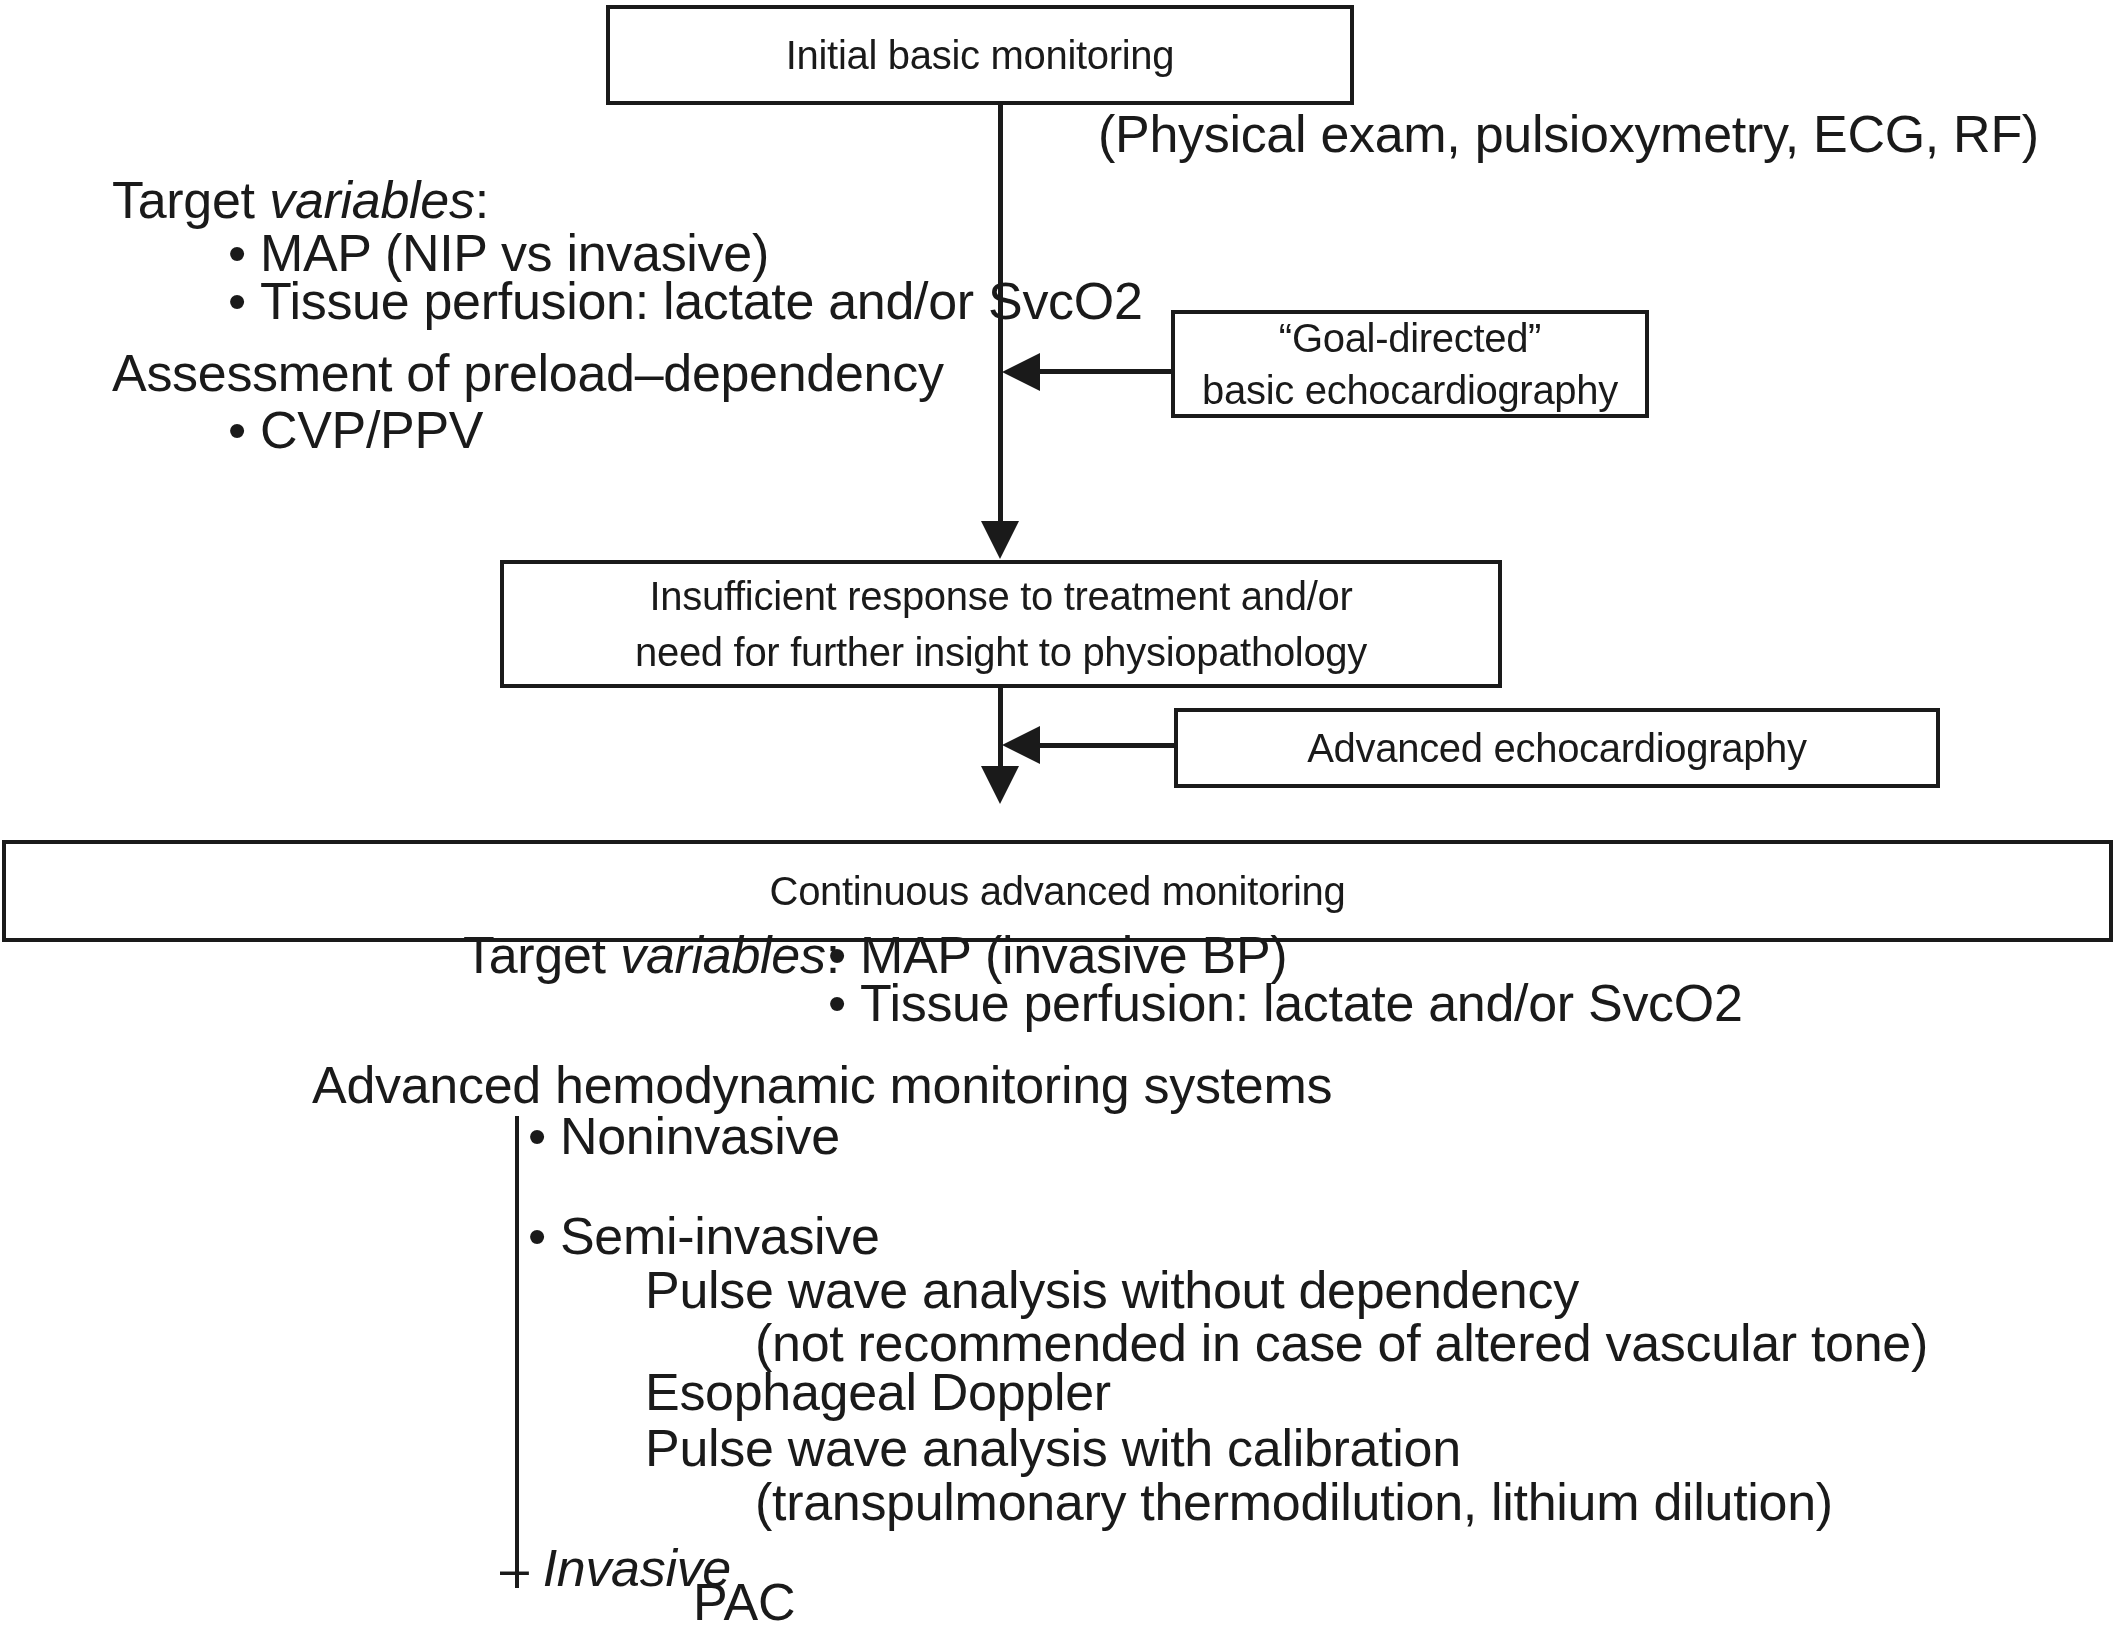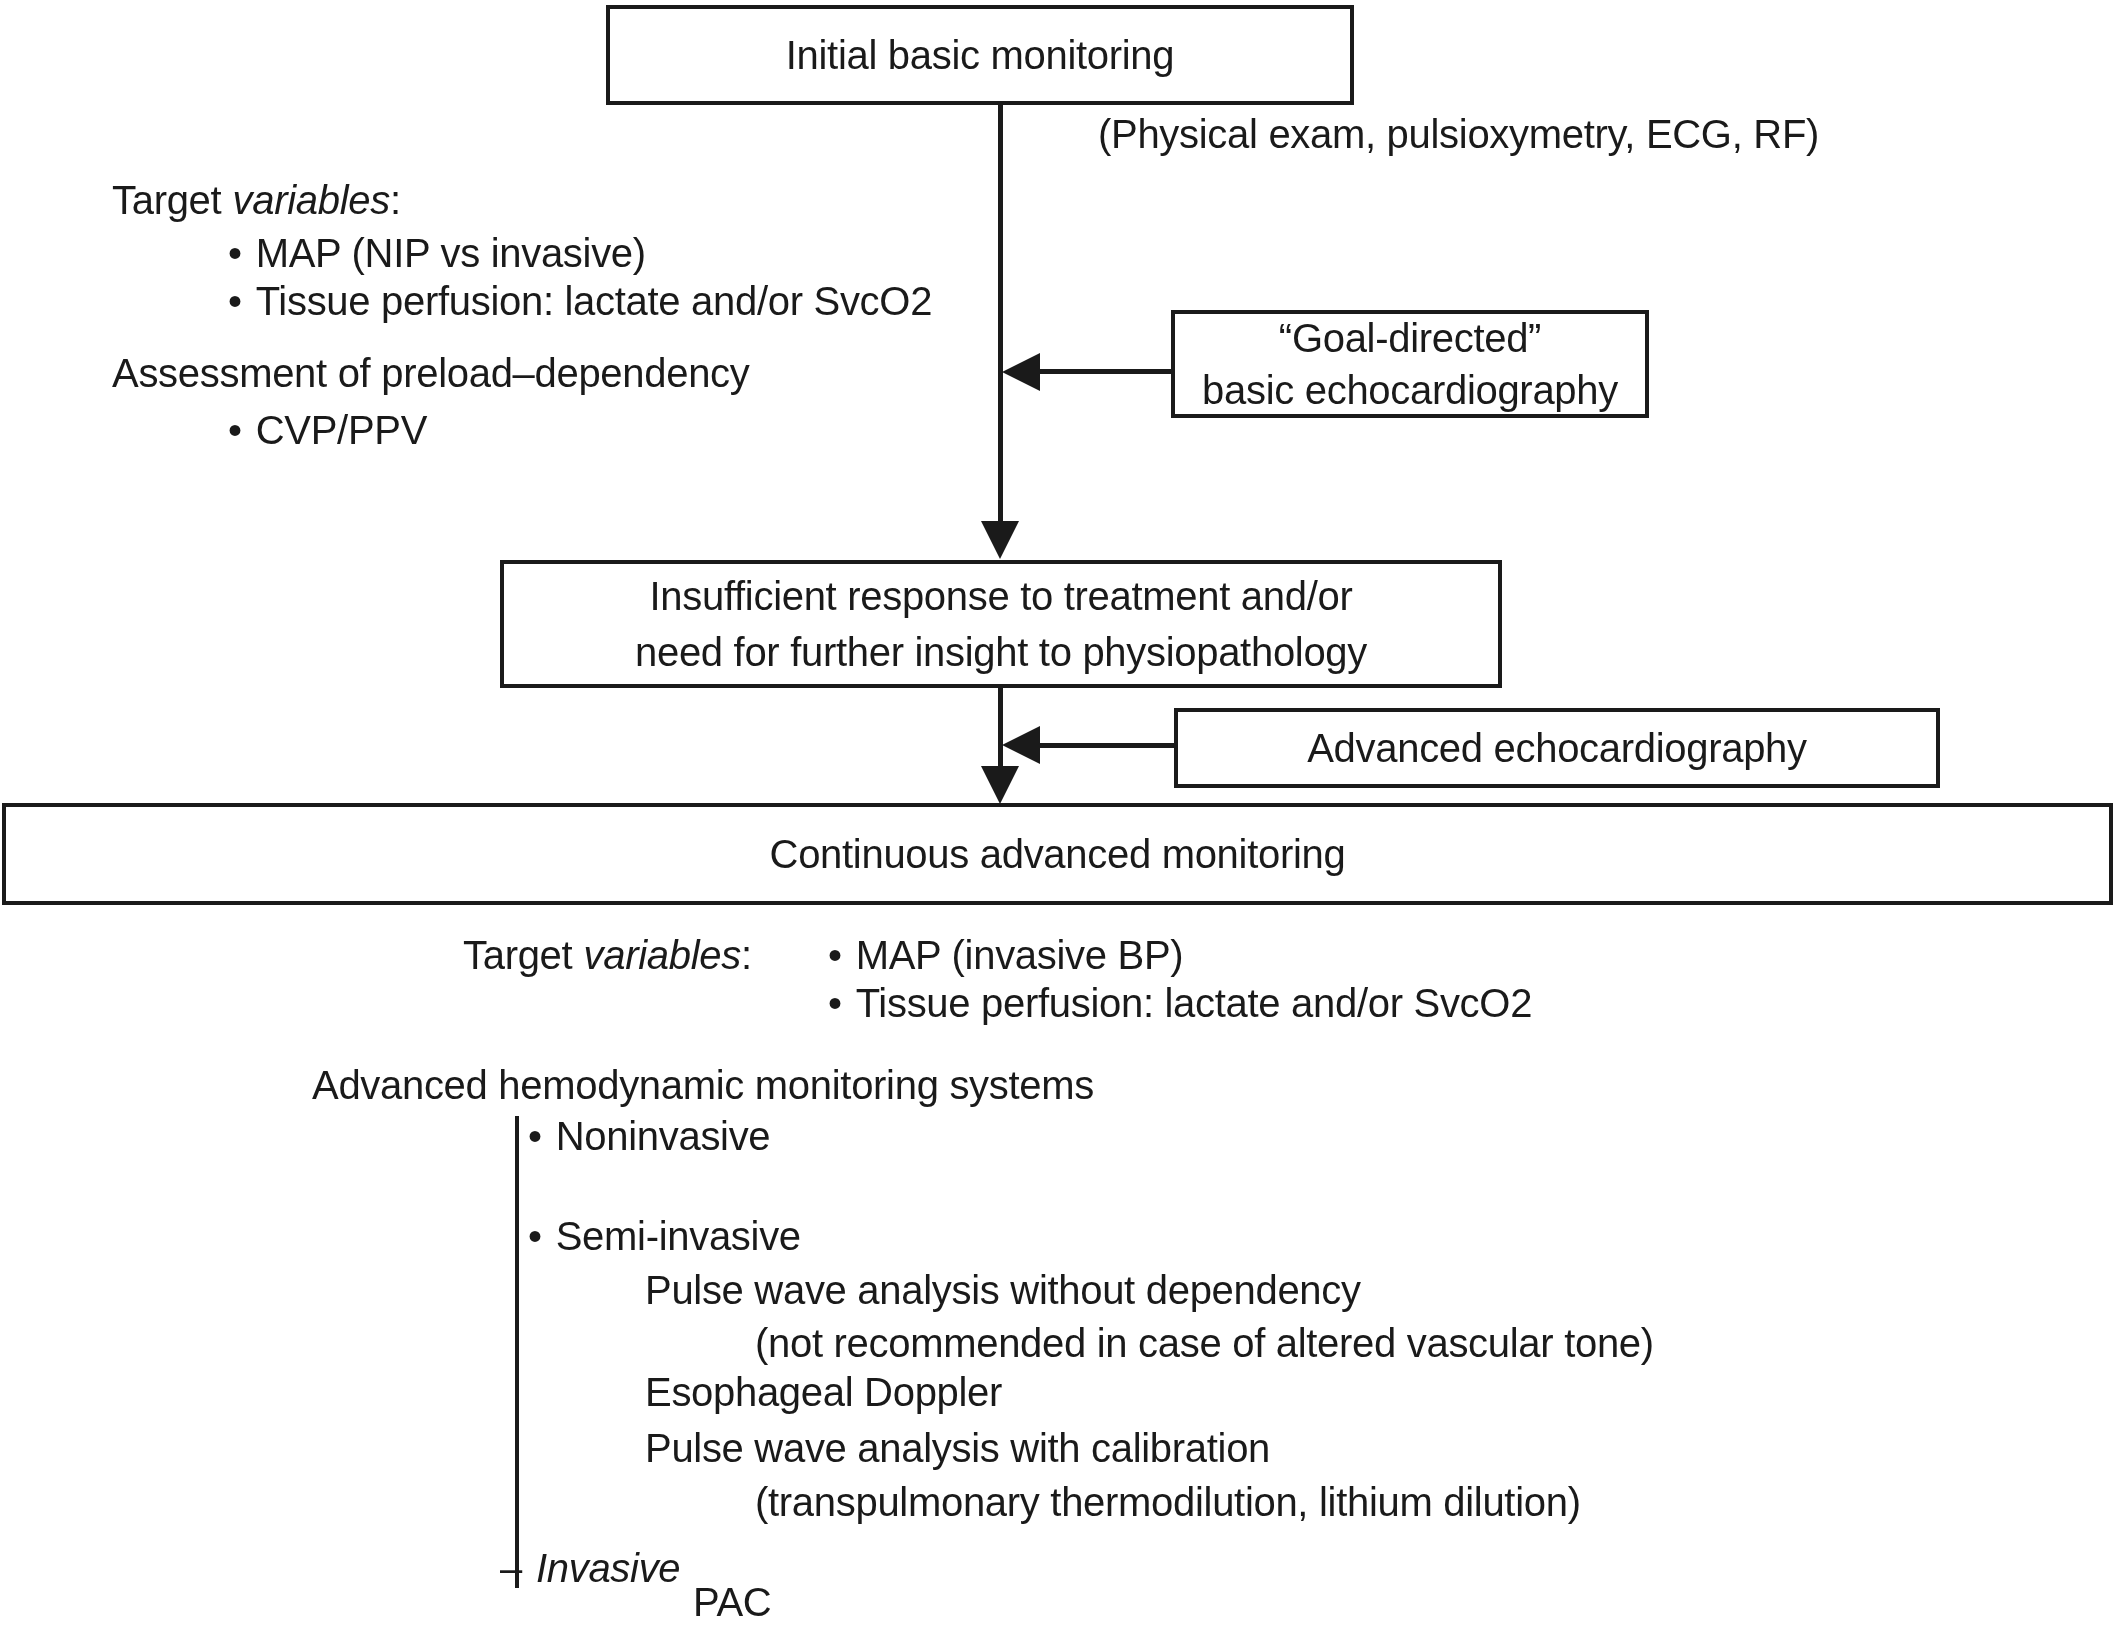--- a/index.html
+++ b/index.html
@@ -6,21 +6,21 @@
   .canvas{
     position:relative;width:2115px;height:1626px;background:#ffffff;overflow:hidden;
     font-family:"Liberation Sans","DejaVu Sans",sans-serif;color:#1a1a1a;
     letter-spacing:-0.3px;
   }
   .box{
     position:absolute;box-sizing:border-box;border:4px solid #1a1a1a;background:#ffffff;
     display:flex;flex-direction:column;align-items:center;justify-content:center;
     font-size:40px;line-height:52px;text-align:center;white-space:nowrap;
   }
-  .r{position:absolute;font-size:40px;line-height:48px;white-space:nowrap;}
+  .r{position:absolute;font-size:52px;line-height:48px;white-space:nowrap;}
   .it{font-style:italic;}
   .marker{display:inline-block;margin-right:14px;}
   .gap{margin-left:0.28em;}
   .vline{position:absolute;background:#1a1a1a;}
   .hline{position:absolute;background:#1a1a1a;}
   .arrow-down{position:absolute;width:0;height:0;
     border-left:19px solid transparent;border-right:19px solid transparent;
     border-top:38px solid #1a1a1a;}
   .arrow-left{position:absolute;width:0;height:0;
     border-top:19px solid transparent;border-bottom:19px solid transparent;
@@ -54,21 +54,21 @@
 
   <div class="box" style="left:500px;top:560px;width:1002px;height:128px;line-height:56px;">
     <span>Insufficient response to treatment and/or</span>
     <span>need for further insight to physiopathology</span>
   </div>
 
   <div class="box" style="left:1174px;top:708px;width:766px;height:80px;">
     <span>Advanced echocardiography</span>
   </div>
 
-  <div class="box" style="left:2px;top:803px;width:2111px;height:102px;">
+  <div class="box" style="left:2px;top:840px;width:2111px;height:102px;">
     <span>Continuous advanced monitoring</span>
   </div>
 
   <div class="r" style="left:1098px;top:110px;">
     <span>(Physical exam, pulsioxymetry, ECG, RF)</span>
   </div>
 
   <div class="r" style="left:112px;top:176px;">
     <span>Target</span><span class="it gap">variables</span><span>:</span>
   </div>

